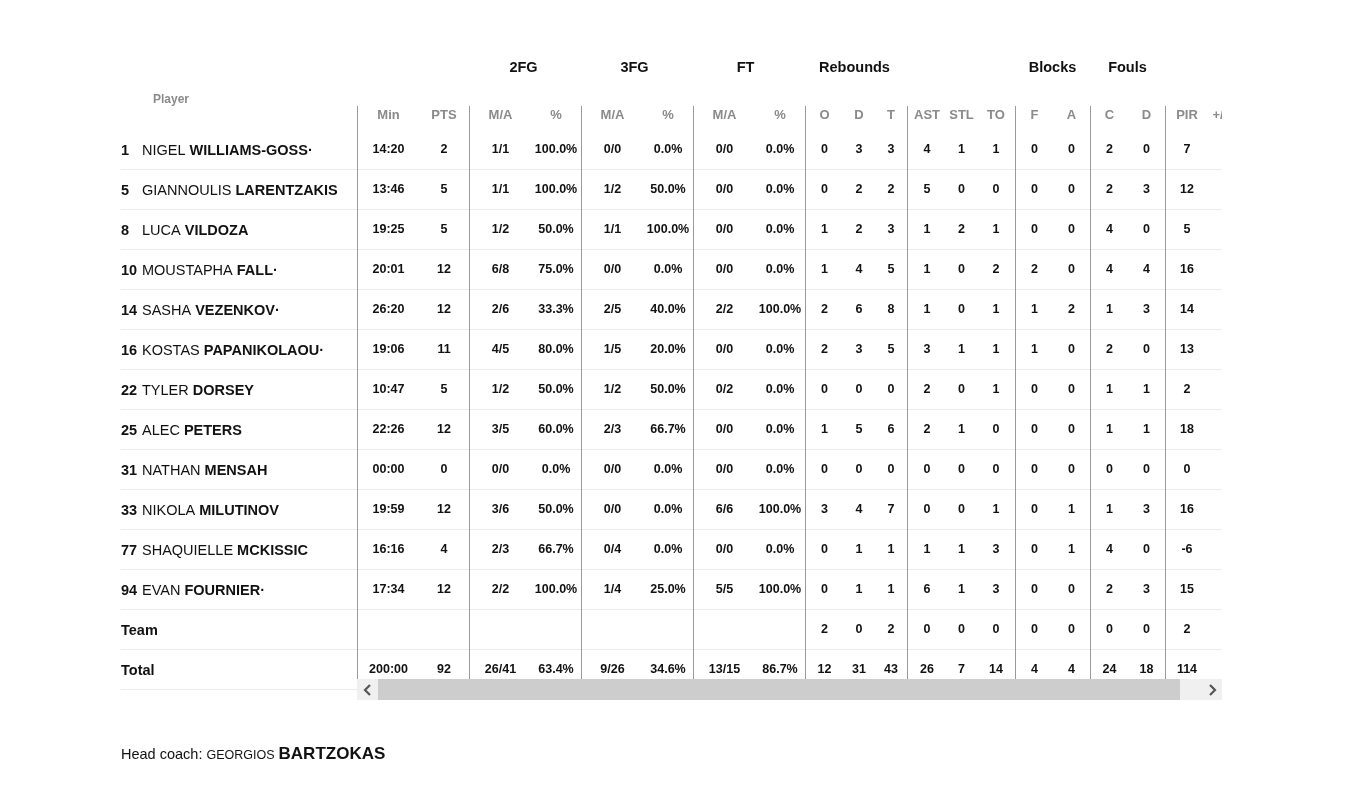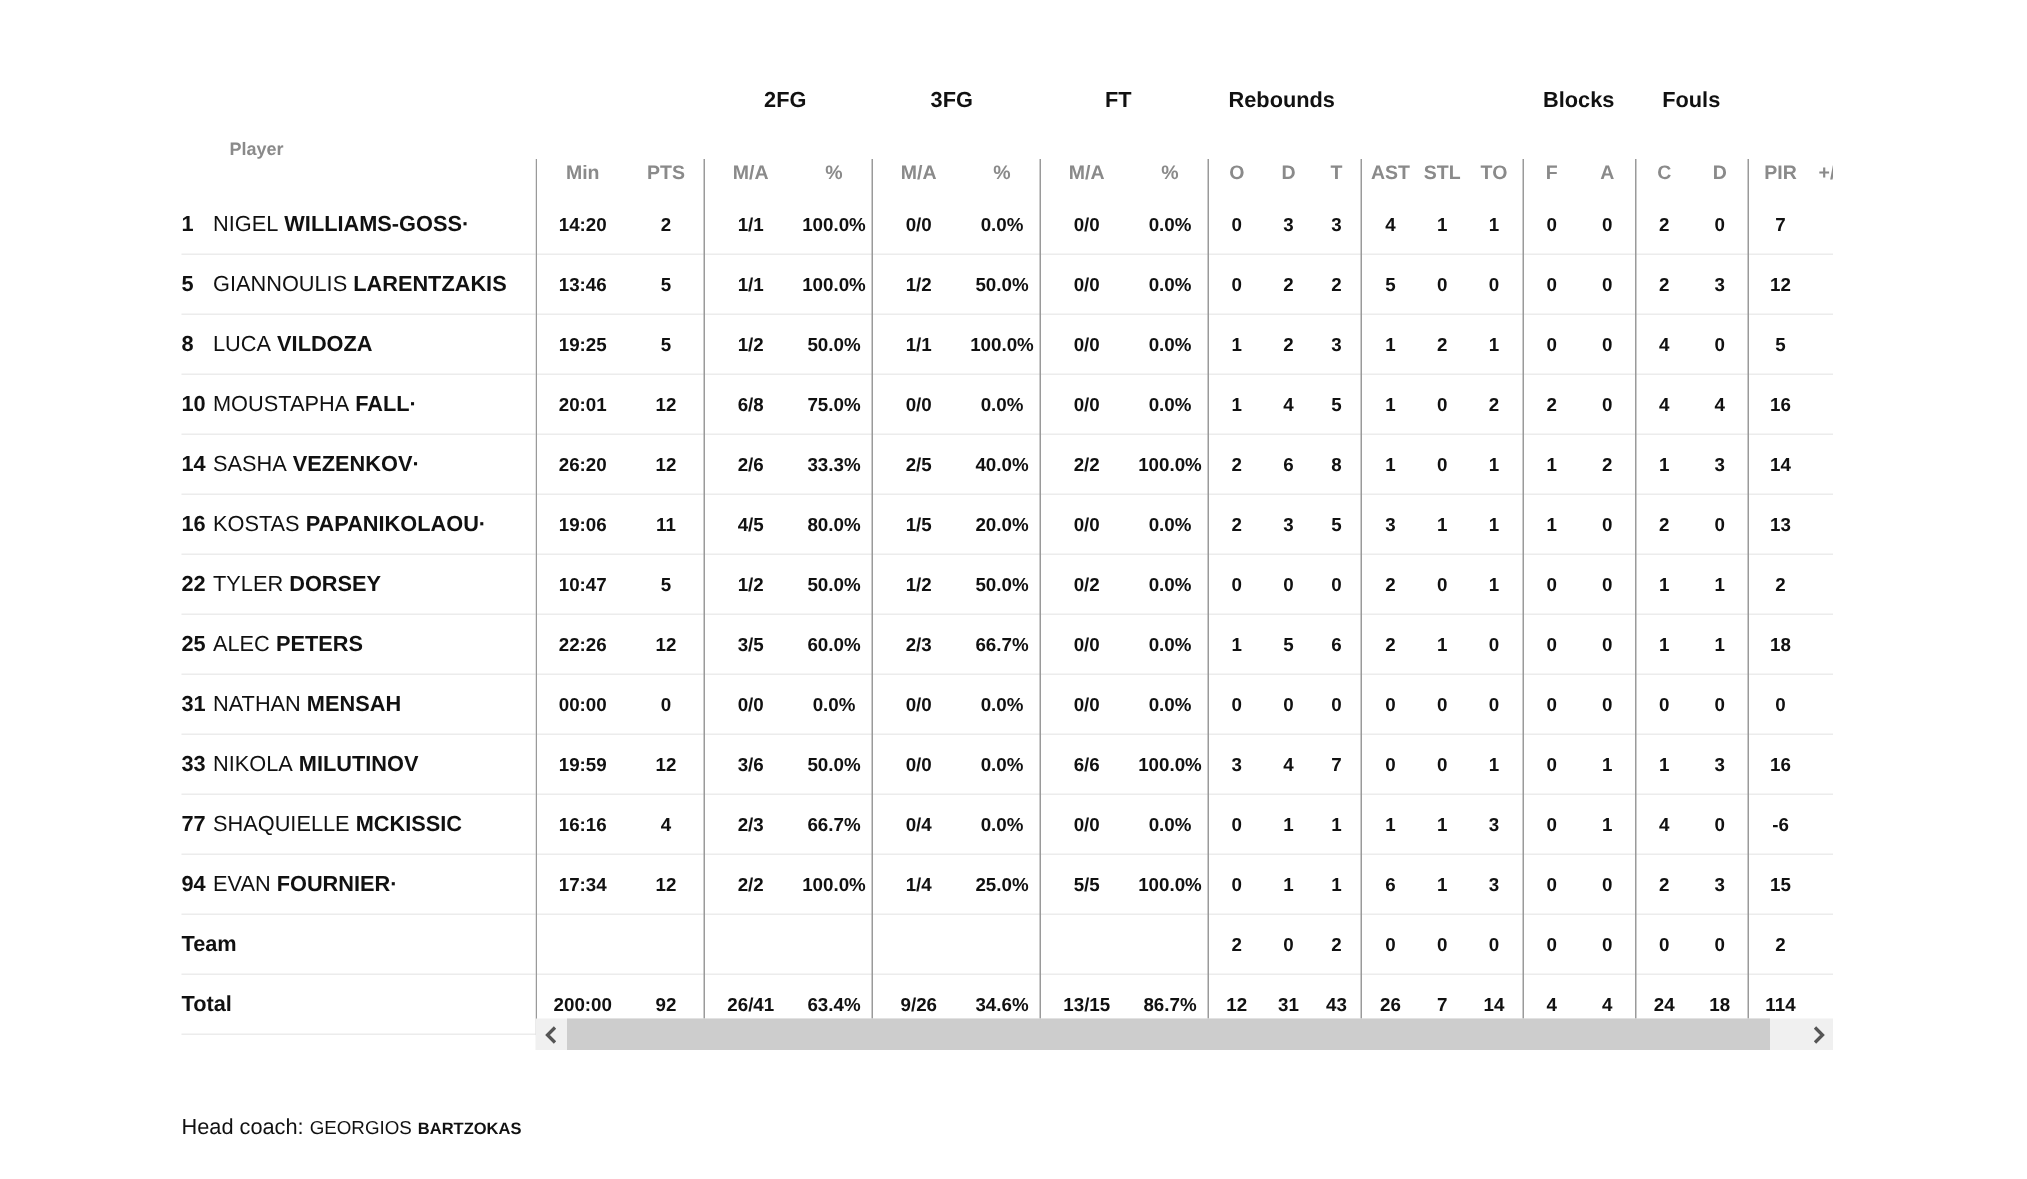--- a/index.html
+++ b/index.html
@@ -25,42 +25,42 @@
   
   .stats { position: absolute; left: 236px; top: 0; width: 865px; overflow: hidden; }
   .stats-inner { width: 880px; }
 
   .group-head { height: 30px; display: flex; }
   .group-head div { font-size: 14.5px; font-weight: bold; text-align: center; line-height: 34px; white-space: nowrap; }
   .colhead-row { height: 50px; display: flex; align-items: flex-end; }
   .colhead-row .c { font-size: 13px; font-weight: bold; color: #8a8a8a; height: 24px; line-height: 18px; }
 
   .c { text-align: center; flex: none; font-size: 12.5px; font-weight: bold; }
-  .drow { display: flex; height: 40px; border-bottom: 1px solid #ececec; box-sizing: border-box; align-items: center; }
+  .drow { display: flex; height: 40px; border-bottom: 1px solid #ececec; box-sizing: border-box; align-items: flex-end; }
   .drow .c { height: 40px; line-height: 40px; }
 
   .sep { border-left: 1px solid #9a9a9a; }
 
   .w-min { width: 61px; } .w-pts { width: 50px; }
   .w-ma { width: 61px; } .w-pct { width: 50px; }
   .w-reb { width: 32px; } .w-reb.first-reb { width: 37px; }
   .w-ast { width: 38px; } .w-stl { width: 31px; } .w-to { width: 38px; }
   .w-blk { width: 37px; } .w-blk2 { width: 37px; }
   .w-fc { width: 37px; } .w-fd { width: 37px; }
   .w-pir { width: 42px; } .w-pm { width: 20px; }
 
   .scrollbar { position: absolute; left: 236px; top: 629px; width: 865px; height: 21px; background: #f0f0f0; }
   .scrollbar .thumb { position: absolute; left: 21px; top: 0; width: 802px; height: 21px; background: #cdcdcd; }
   .scrollbar .arrow { position: absolute; top: 0; width: 21px; height: 21px; display: flex; align-items: center; justify-content: center; }
   .scrollbar .arrow.left { left: 0; }
   .scrollbar .arrow.right { right: 0; }
 
   .coach { position: absolute; left: 121px; top: 744px; font-size: 14.5px; white-space: nowrap; }
   .coach .first { font-size: 12.5px; margin-top: 25px; }
-  .coach .last { font-size: 11px; font-weight: bold; }
+  .coach .last { font-size: 17px; font-weight: bold; }
 </style>
 </head>
 <body>
 
 <div class="wrap">
 
   <div class="player-col">
     <div class="hdr-spacer"></div>
     <div class="hdr-player">
         <span>Player</span>

